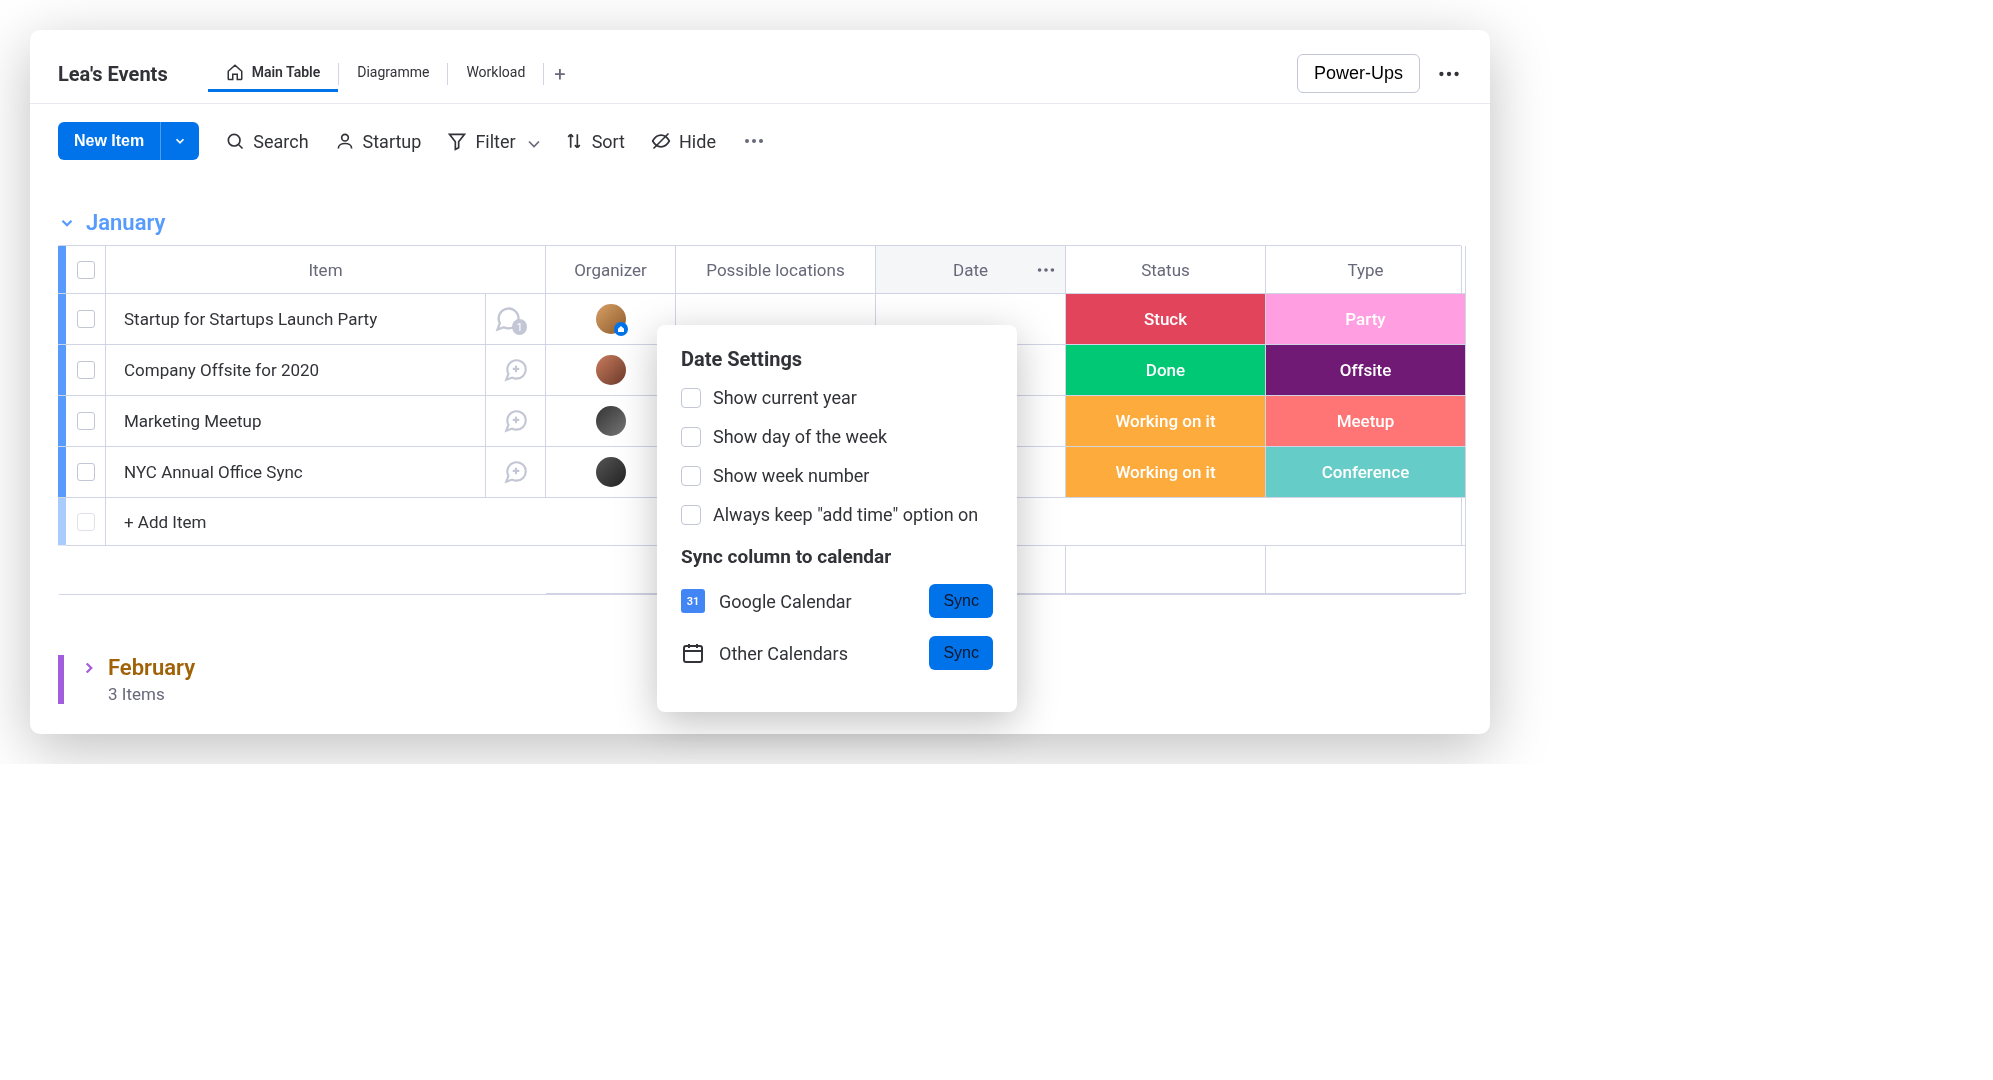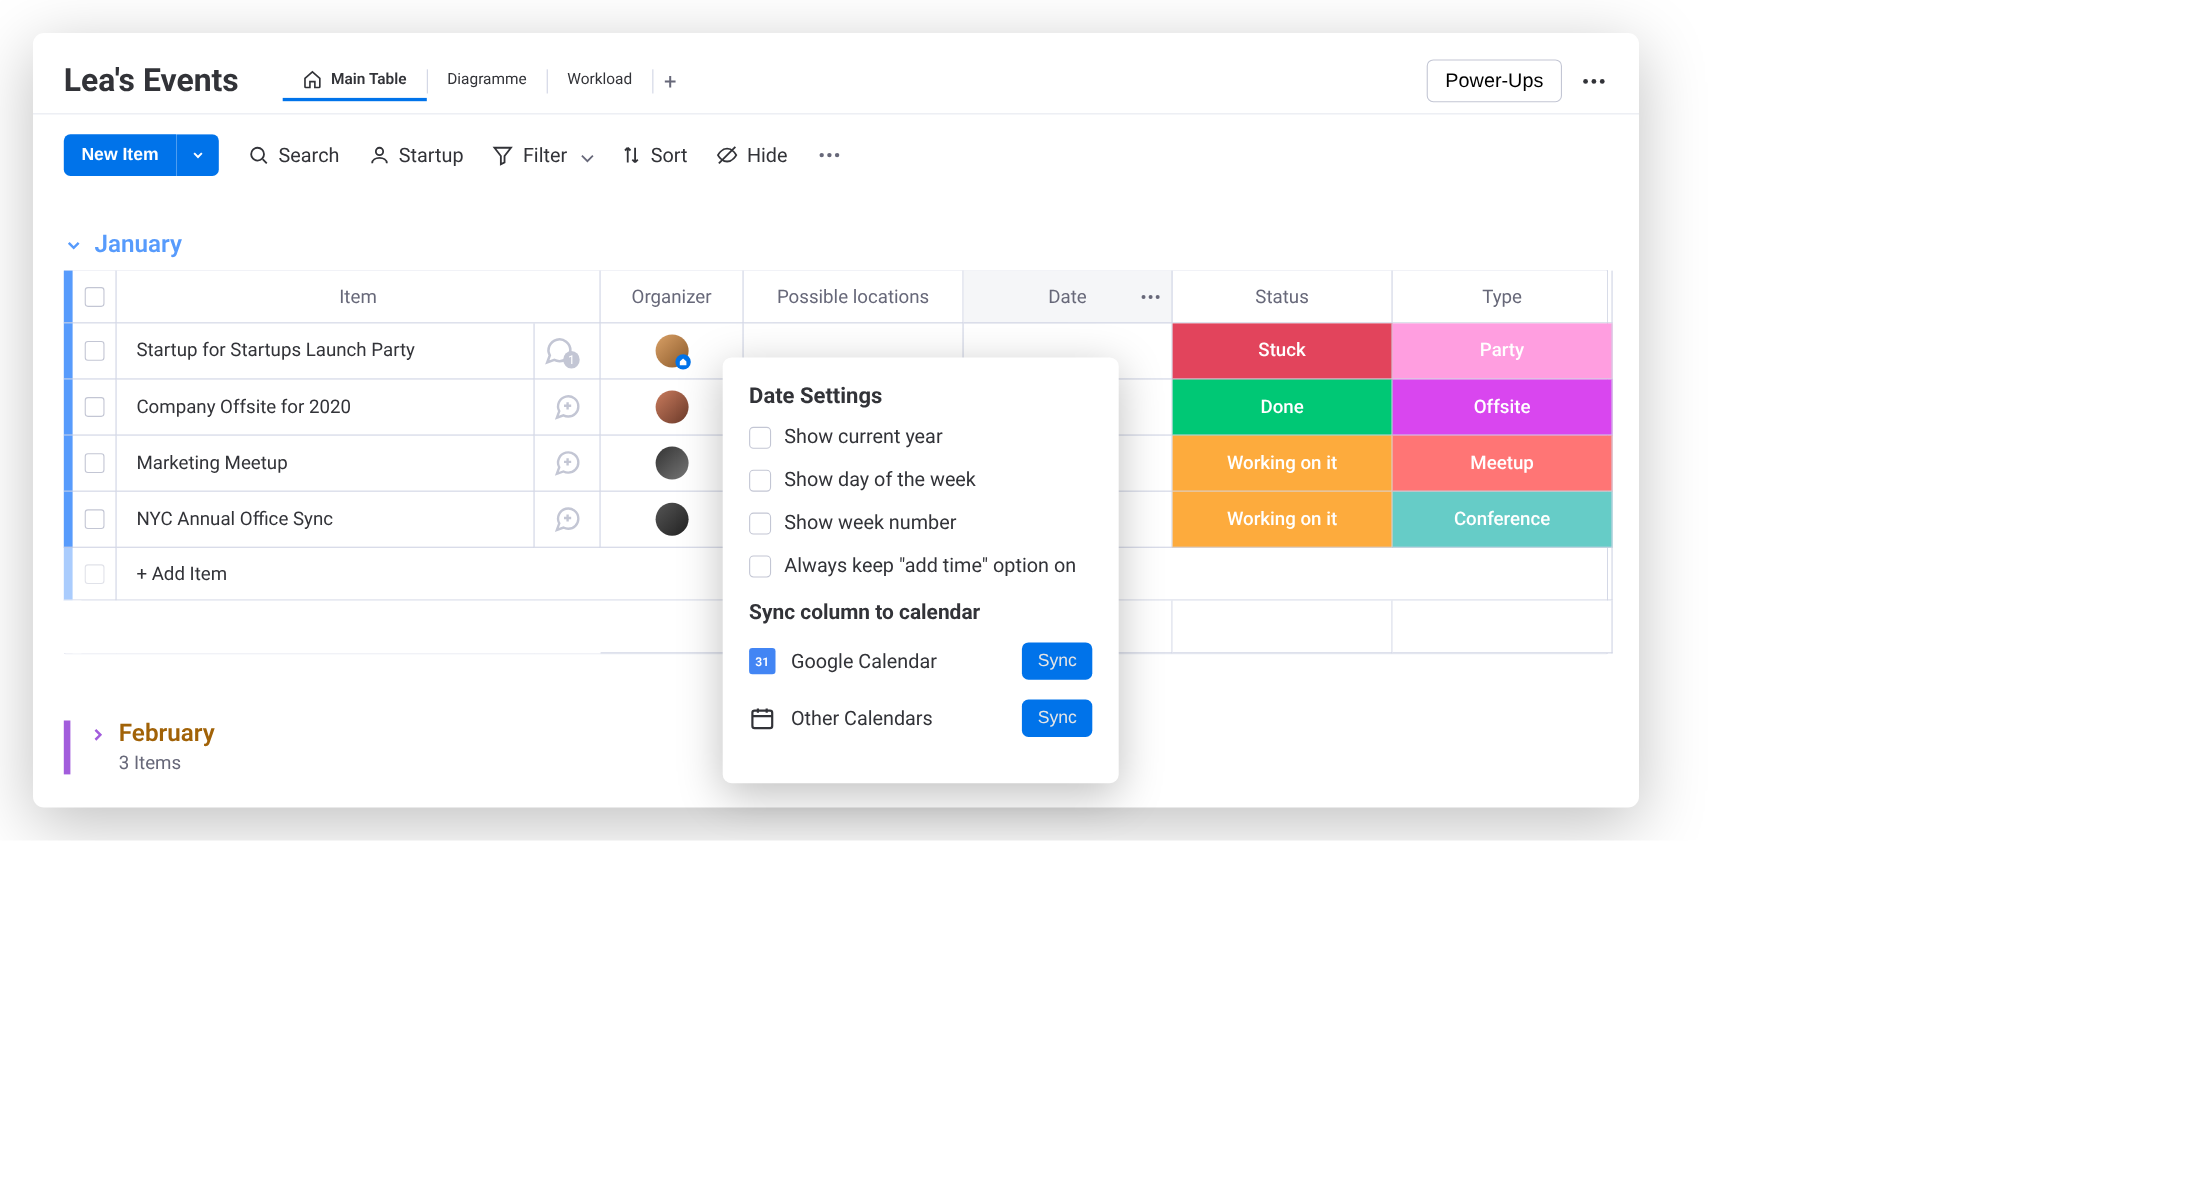--- a/index.html
+++ b/index.html
@@ -19,21 +19,21 @@
   }
 
   
   .header {
     display: flex;
     align-items: center;
     padding: 0 28px 10px 28px;
     border-bottom: 1px solid #e6e9ef;
   }
   .board-title {
-    font-size: 29px;
+    font-size: 20px;
     font-weight: 700;
     margin-right: 40px;
     white-space: nowrap;
   }
   .tabs { display: flex; align-items: center; gap: 0; }
   .tab {
     display: flex; align-items: center; gap: 8px;
     padding: 8px 18px;
     font-size: 14px;
     color: #323338;
@@ -112,21 +112,21 @@
     position:absolute; right:-2px; bottom:-2px; width:14px; height:14px; border-radius:50%;
     background:#0073ea; display:flex; align-items:center; justify-content:center;
   }
   .avatar .mini svg { width:8px; height:8px; }
 
   .status-cell { color:#fff; font-weight:500; }
   .c-red    { background:#e2445c; }
   .c-green  { background:#00c875; }
   .c-orange { background:#fdab3d; }
   .c-pink   { background:#ff9ee0; }
-  .c-lpink  { background:#d946ef; color:#fff; }
+  .c-lpink  { background:#701a75; color:#fff; }
   .c-coral  { background:#ff7575; }
   .c-teal   { background:#66ccc7; }
 
   .add-item { color:#676879; }
 
   .tbl-summary .cell { background:#fff; }
   .tbl-summary .cell.blank { border-bottom:1px solid #d0d4e4; }
 
   
   .group-collapsed {
@@ -147,21 +147,21 @@
     padding: 22px 24px 24px 24px;
     z-index: 50;
   }
   .pop-title { font-size:20px; font-weight:700; color:#323338; margin-bottom:16px; }
   .check-row { display:flex; align-items:center; gap:12px; margin-bottom:18px; font-size:18px; color:#323338; cursor:pointer; }
   .check-row .checkbox { width:20px; height:20px; border-radius:4px; }
   .pop-sub { font-size:19px; font-weight:700; margin:20px 0 16px 0; }
   .sync-row { display:flex; align-items:center; gap:14px; margin-bottom:18px; }
   .sync-row .label { flex:1; font-size:18px; }
   .sync-btn {
-    background:#0073ea; color:#e5e5e5; border:none; border-radius:6px;
+    background:#0073ea; color:#0f172a; border:none; border-radius:6px;
     padding:8px 14px; font-size:16px; cursor:pointer;
   }
   .gcal-icon {
     width:24px; height:24px; background:#4285f4; border-radius:3px; color:#fff;
     display:flex; align-items:center; justify-content:center; font-size:11px; font-weight:600;
   }
   .cal-icon svg { width:24px; height:24px; }
 
   svg { display:block; }
 </style>

